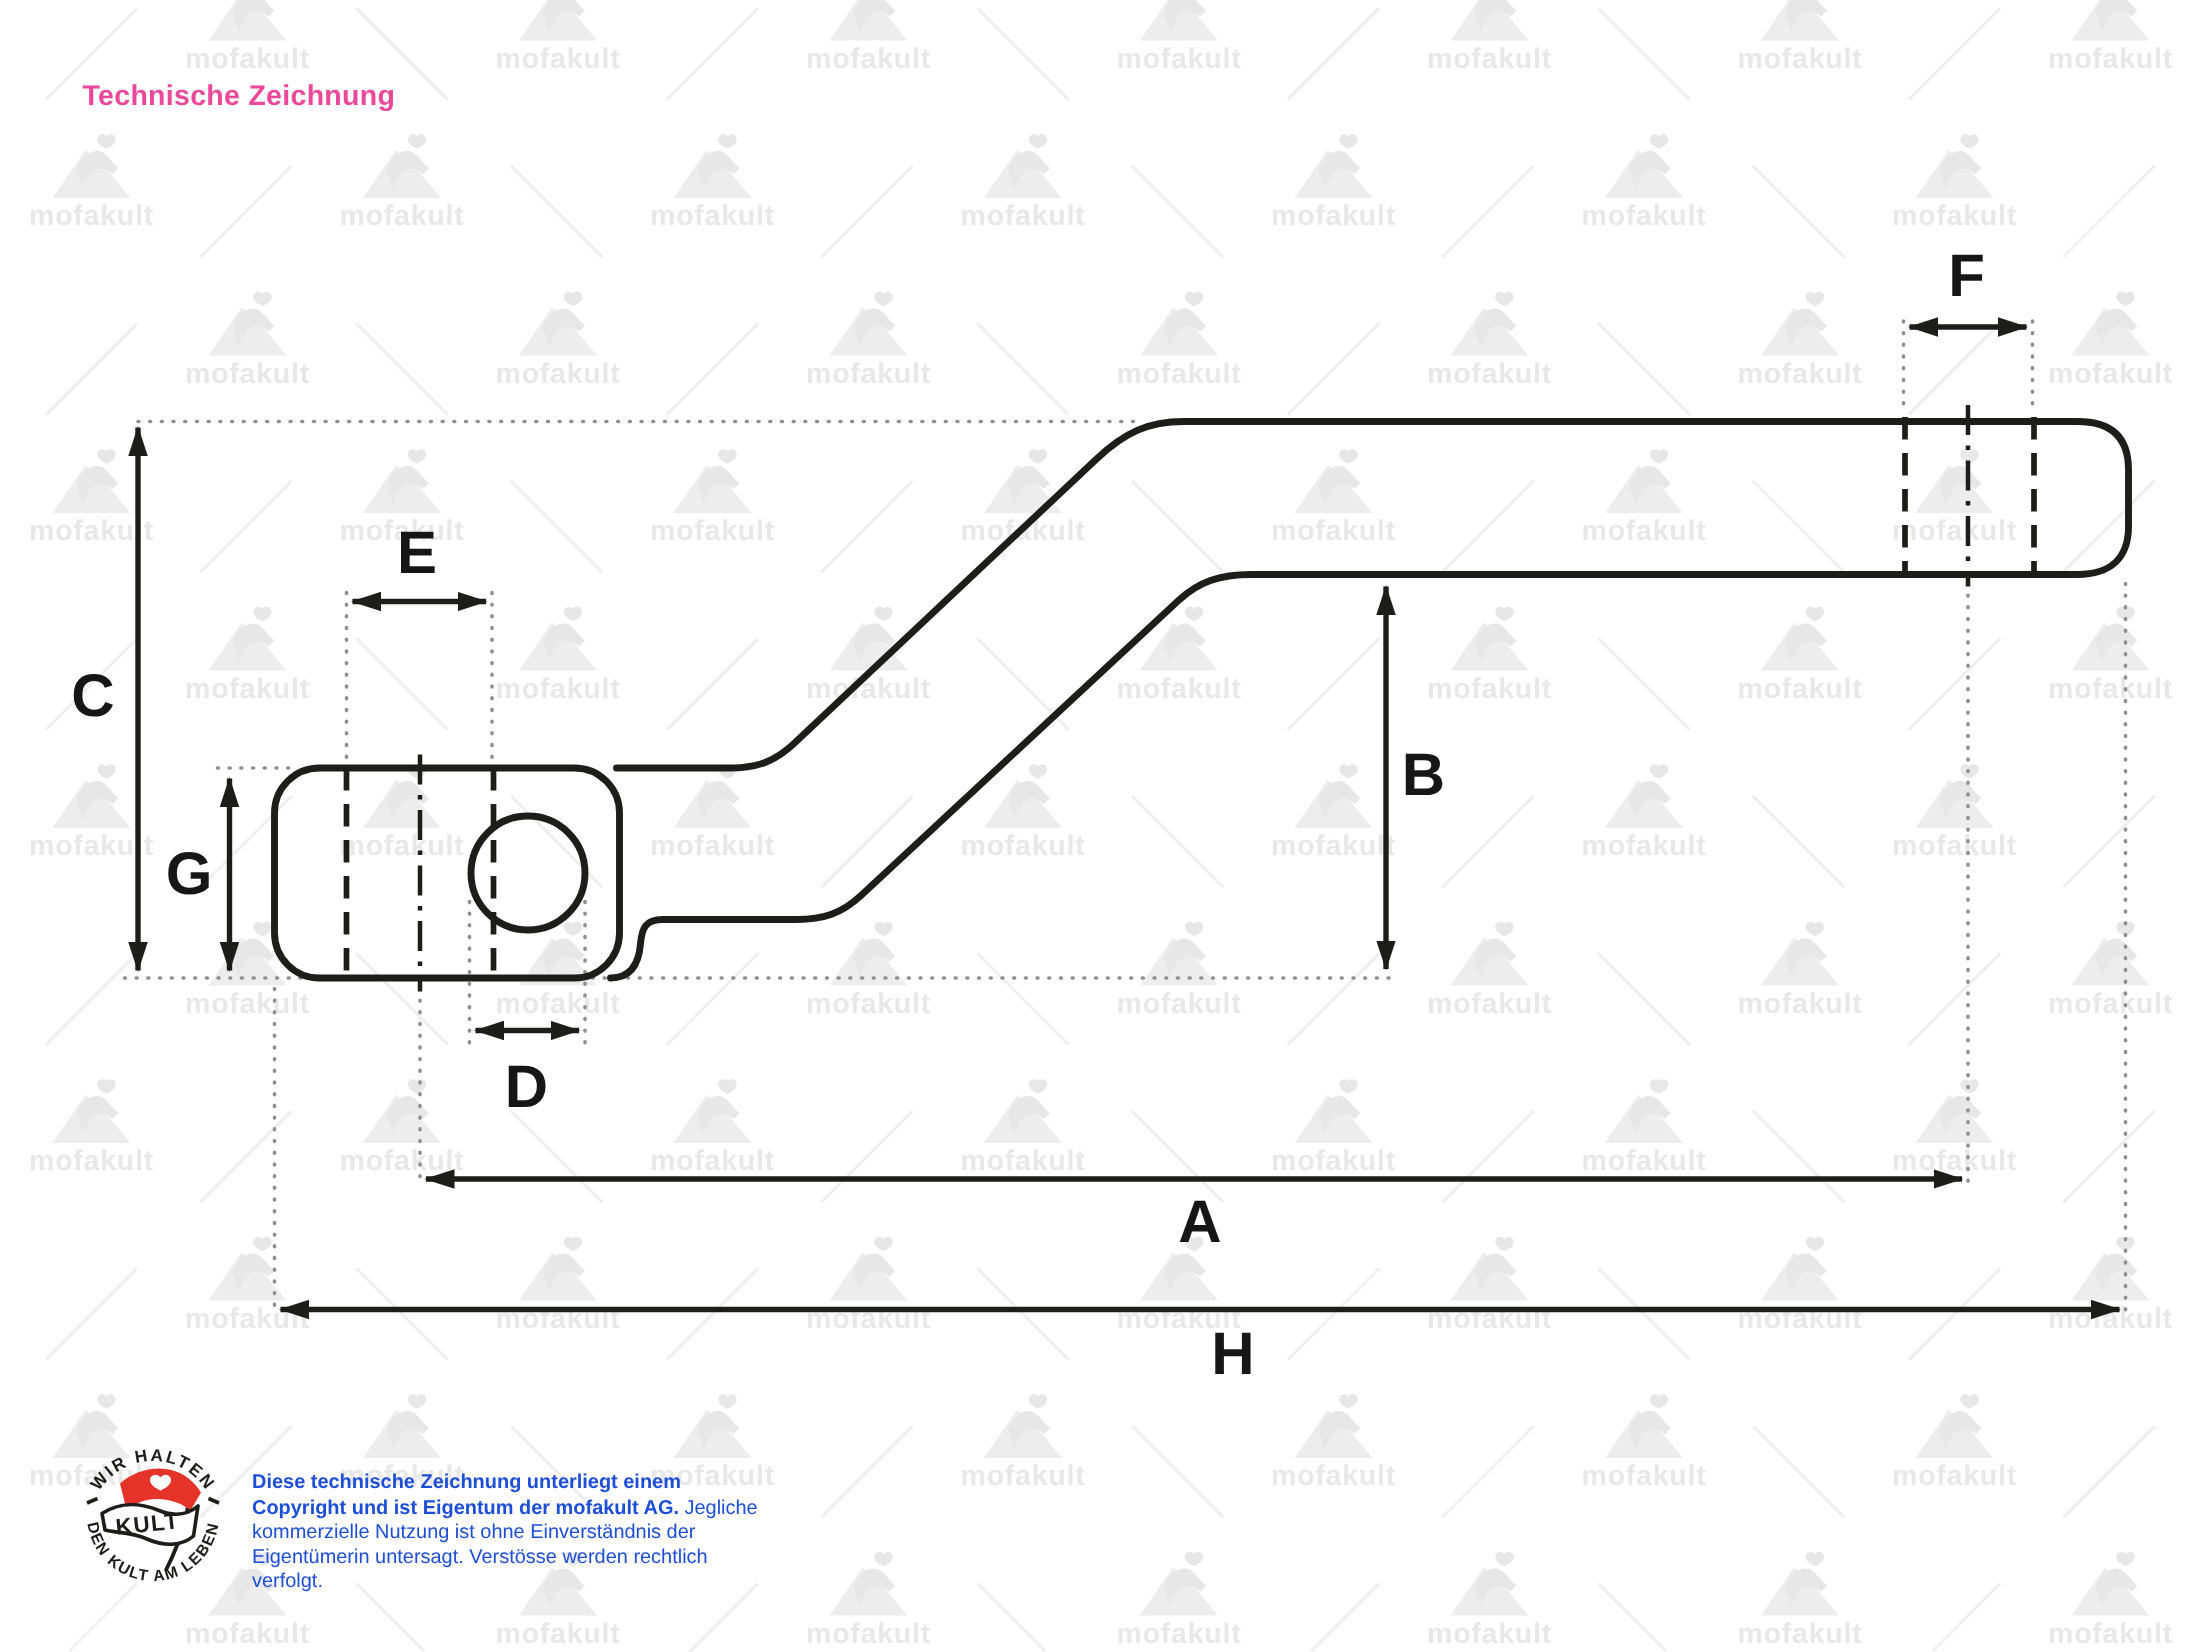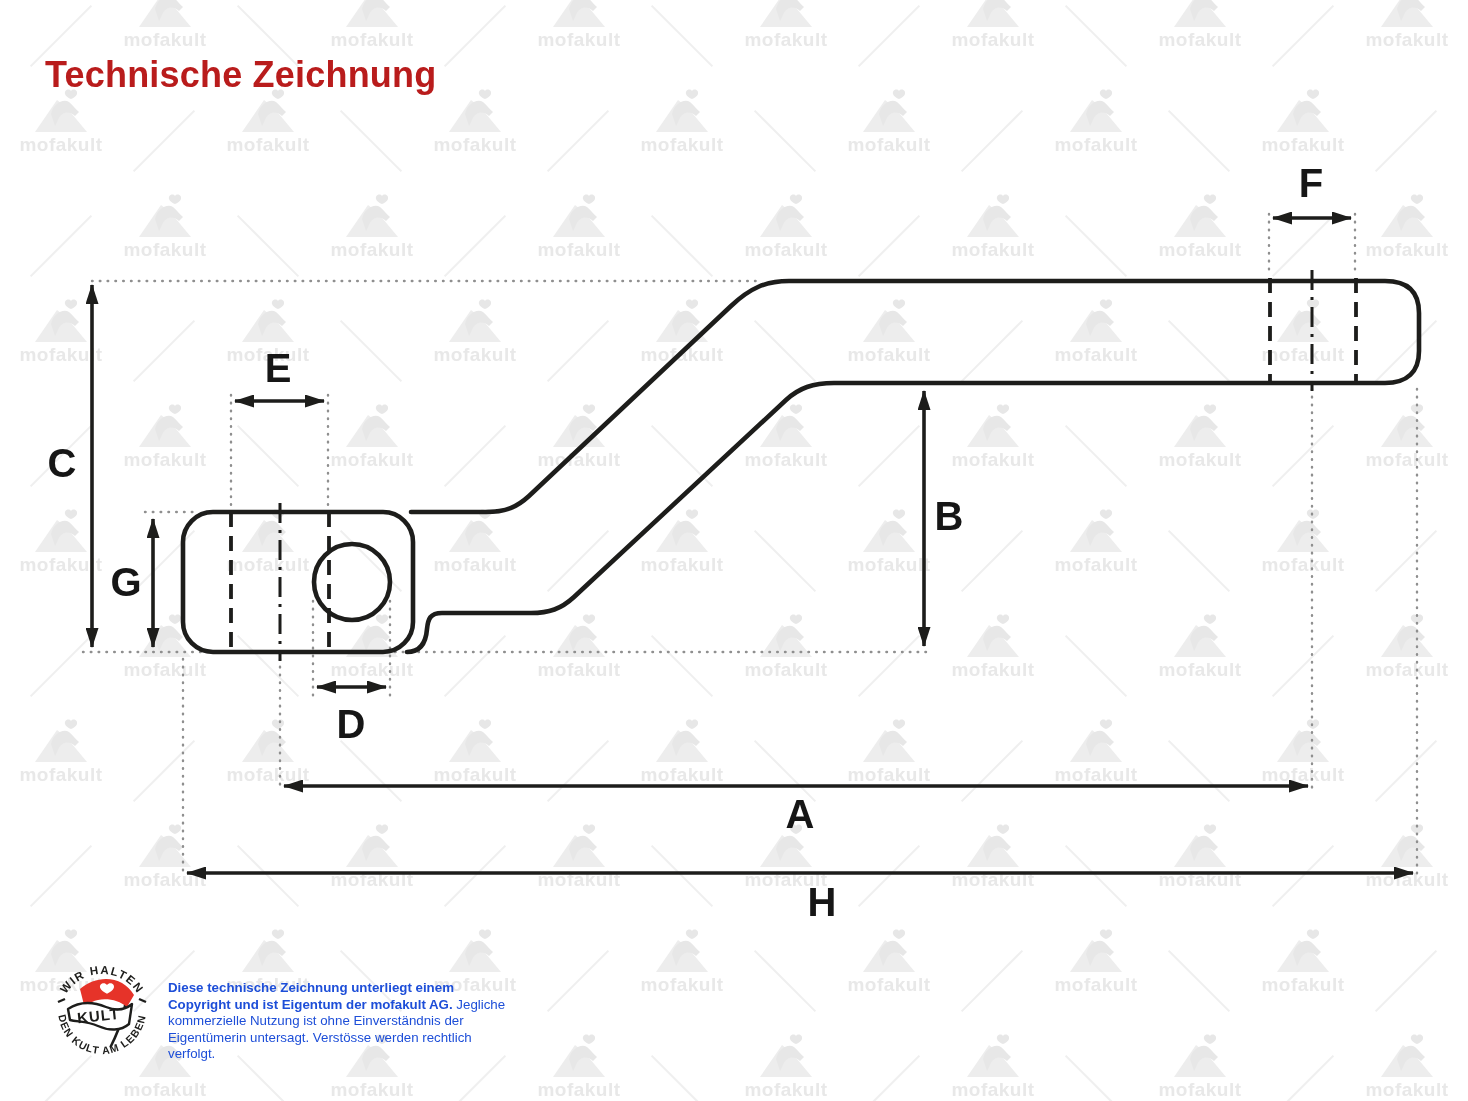--- a/index.html
+++ b/index.html
@@ -9,22 +9,22 @@
   }
   
   .wm-layer{position:absolute;inset:0;z-index:0;}
   .wm-tile{position:absolute;width:120px;text-align:center;transform:translateX(-50%);}
   .wm-word{font-size:19px;font-weight:600;color:#e8e8e8;letter-spacing:.5px;line-height:18px;}
   .wm-goat{display:block;margin:0 auto 2px auto;}
   .wm-slash{position:absolute;width:86px;border-top:2px solid #efefef;}
   
   .draw-svg{position:absolute;left:0;top:0;z-index:1;}
   .page-title{
-    position:absolute;left:45px;top:54px;z-index:2;margin:0;
-    font-size:36px;font-weight:800;color:#b91c1c;letter-spacing:.2px;
+    position:absolute;left:55px;top:54px;z-index:2;margin:0;
+    font-size:19px;font-weight:800;color:#ec4899;letter-spacing:.2px;
   }
   
   .badge{position:absolute;left:50px;top:958px;z-index:2;}
   .copyright{
     position:absolute;left:168px;top:980px;width:348px;z-index:2;margin:0;
     font-size:13.3px;line-height:16.6px;color:#1d4ed8;
   }
   .copyright b{font-weight:700;}
 </style>
 </head>

